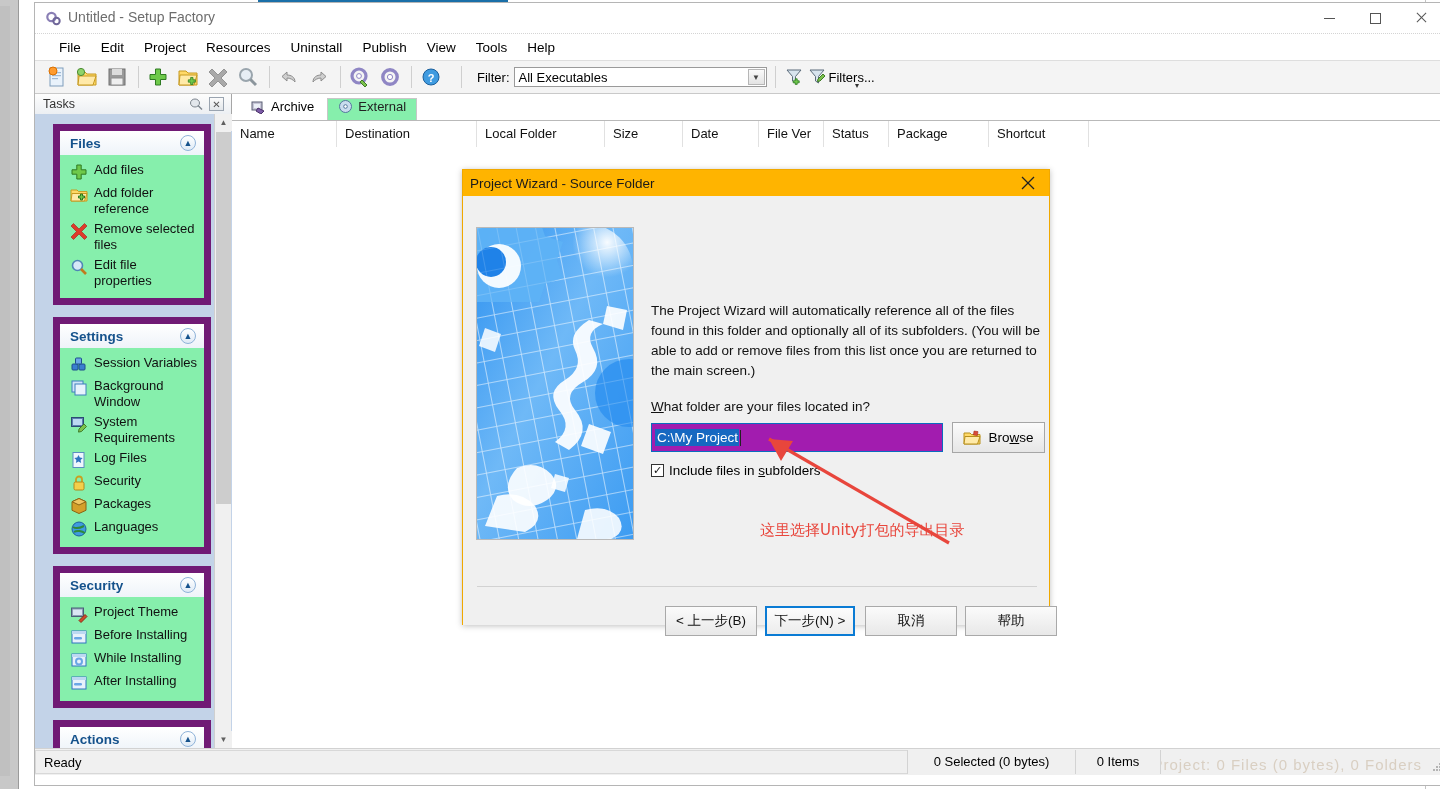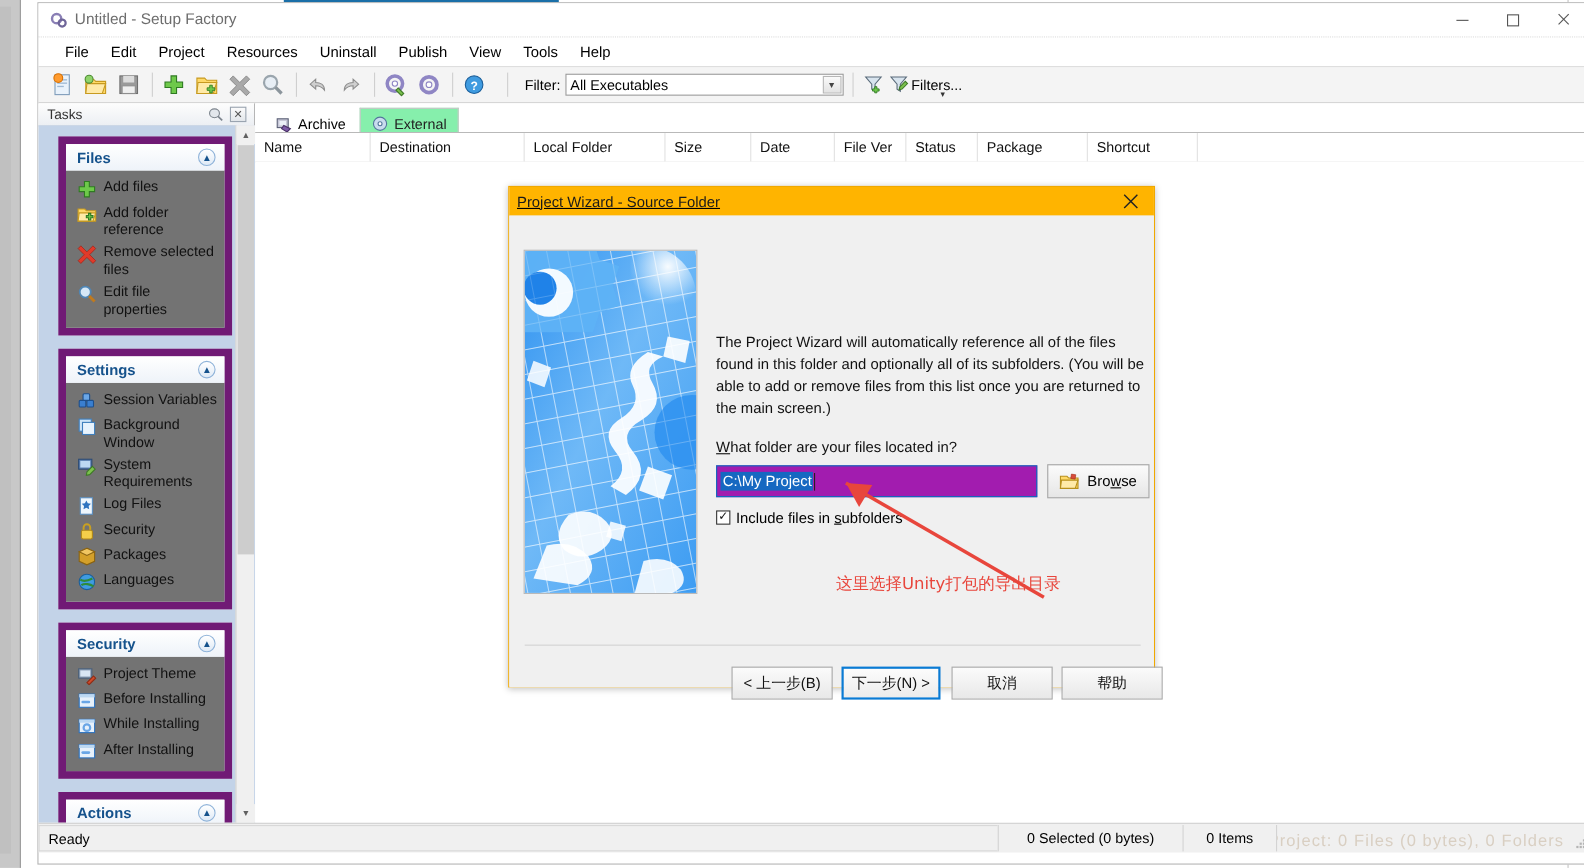--- a/index.html
+++ b/index.html
@@ -72,51 +72,51 @@
   #task-scrollwrap{position:absolute;left:0;top:20px;width:203px;height:634px;
                    background:#c3d3e8;overflow:hidden;box-sizing:border-box;}
   #task-inner{position:absolute;left:0;top:0;width:186px;padding:10px 0 0 0;box-sizing:border-box;}
   .group{margin:0 10px 12px 18px;background:#f6f8fb;border:7px solid #701a75;}
   .group-head{height:24px;display:flex;align-items:center;position:relative;
               background:linear-gradient(#ffffff,#eef3f9);padding-left:10px;}
   .group-title{font-size:13.5px;font-weight:bold;color:#15528c;}
   .group-chev{position:absolute;right:8px;top:4px;width:16px;height:16px;border-radius:50%;
               border:1px solid #8fb3d9;background:linear-gradient(#ffffff,#dfeaf6);
               display:flex;align-items:center;justify-content:center;font-size:9px;color:#15528c;box-sizing:border-box;}
-  .group-body{padding:5px 0 7px 0;background:#737373;}
+  .group-body{padding:5px 0 7px 0;background:#86efac;}
   .task-row{display:flex;align-items:flex-start;padding:2px 6px 2px 10px;cursor:default;}
   .task-ico{width:18px;height:18px;flex:0 0 18px;margin-right:6px;margin-top:1px;}
   .task-label{font-size:13px;color:#111;line-height:16px;}
   
   #pane-scroll{position:absolute;right:0;top:20px;width:17px;height:634px;background:#f0f0f0;border-left:1px solid #cfcfcf;box-sizing:border-box;}
   .sb-arrow{width:17px;height:17px;display:flex;align-items:center;justify-content:center;font-size:8px;color:#606060;background:#f0f0f0;}
   #pane-thumb{position:absolute;left:1px;top:18px;width:15px;height:372px;background:#cdcdcd;}
 
   
   #content{flex:1;background:#ffffff;position:relative;}
   #tabs{height:26px;display:flex;align-items:flex-end;background:#ffffff;padding-left:8px;border-bottom:1px solid #b9b9b9;}
-  .tab{height:22px;display:flex;align-items:flex-end;padding:0 10px;font-size:13px;margin-right:2px;box-sizing:border-box;}
+  .tab{height:22px;display:flex;align-items:flex-start;padding:0 10px;font-size:13px;margin-right:2px;box-sizing:border-box;}
   .tab.active{background:#ffffff;border:1px solid #ffffff;border-bottom:none;}
   .tab.inactive{background:#86efac;border:1px solid #c7c7c7;border-bottom:none;color:#222;}
   .tab-ico{width:15px;height:15px;margin-right:5px;}
   #col-header{height:26px;display:flex;background:#ffffff;border-bottom:1px solid #cfcfcf;align-items:center;}
   .col{height:26px;line-height:26px;font-size:13px;padding-left:8px;border-right:1px solid #e1e1e1;box-sizing:border-box;color:#111;}
   #list-area{position:absolute;left:0;top:53px;right:0;bottom:0;background:#ffffff;border-right:1px solid #ffffff;}
 
   
   #status-bar{height:26px;display:flex;align-items:center;background:#f0f0f0;border-top:1px solid #d2d2d2;position:relative;}
   #status-main{flex:1;height:24px;line-height:24px;padding-left:8px;font-size:13px;background:#f0f0f0;border:1px solid #d8d8d8;border-right:none;box-sizing:border-box;}
   .status-cell{height:24px;line-height:24px;font-size:13px;text-align:center;background:#f0f0f0;border-left:1px solid #d3d3d3;box-sizing:border-box;}
   #status-grip{width:16px;height:24px;position:relative;}
   #status-watermark{position:absolute;right:6px;top:3px;font-size:15px;color:#d9cfc2;letter-spacing:1px;white-space:nowrap;}
 
   
   #dialog{position:absolute;left:427px;top:166px;width:588px;height:456px;background:#f0f0f0;
           border:1px solid #f0a800;box-sizing:border-box;box-shadow:0 1px 6px rgba(0,0,0,.25);}
-  #dlg-title{height:26px;background:#ffb400;display:flex;align-items:center;position:relative;text-decoration:underline;}
+  #dlg-title{height:26px;background:#ffb400;display:flex;align-items:center;position:relative;}
   #dlg-title-text{margin-left:7px;font-size:13.5px;color:#1a1a1a;}
   #dlg-close{position:absolute;right:0;top:0;width:42px;height:26px;display:flex;align-items:center;justify-content:center;}
   #dlg-body{position:relative;height:429px;background:#f0f0f0;}
   #dlg-image{position:absolute;left:13px;top:31px;width:158px;height:313px;border:1px solid #b9b9b9;overflow:hidden;box-sizing:border-box;}
   #dlg-text1{position:absolute;left:188px;top:43px;width:385px;font-size:13.5px;line-height:20px;color:#111;}
   #dlg-text2{position:absolute;left:188px;top:105px;width:390px;font-size:13.5px;line-height:20px;color:#111;}
   #dlg-q{position:absolute;left:188px;top:203px;font-size:13.5px;color:#111;}
   #dlg-input{position:absolute;left:188px;top:227px;width:292px;height:29px;border:1px solid #0a6cbf;background:#a21caf;box-sizing:border-box;
              display:flex;align-items:center;padding-left:3px;}
   #dlg-input-val{background:#1668c1;color:#ffffff;font-size:13.5px;padding:1px 1px 1px 2px;}

